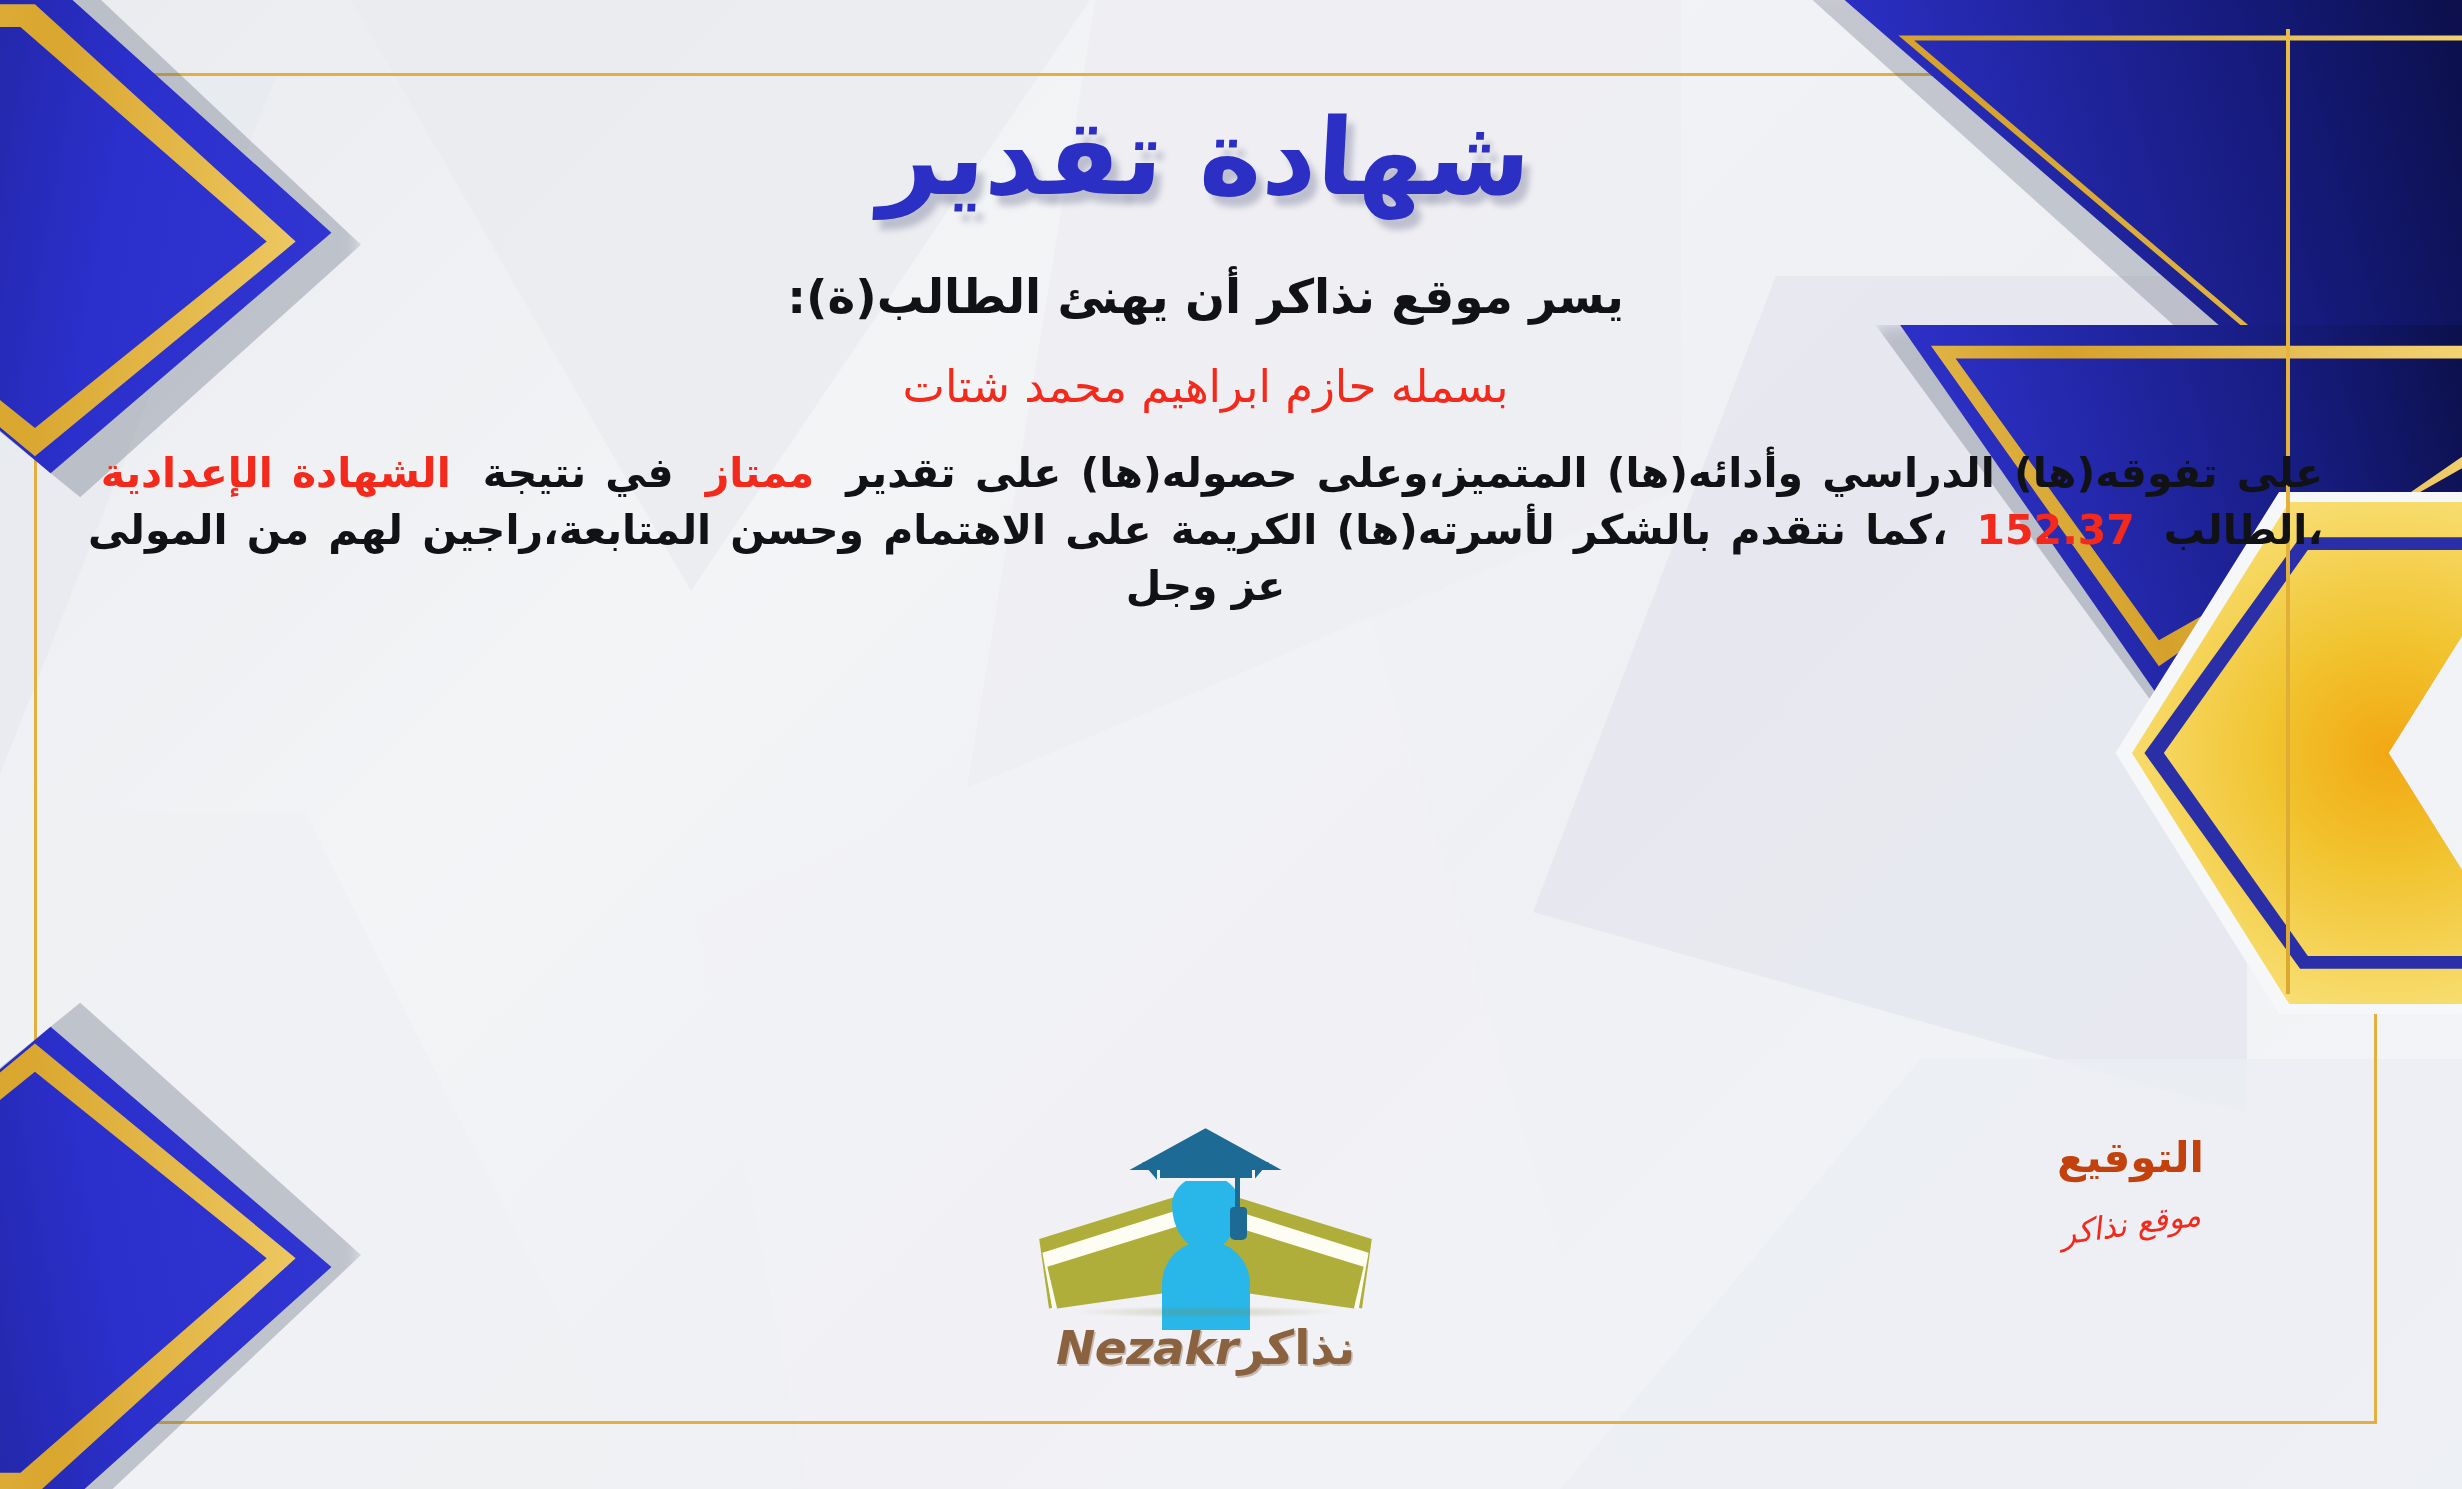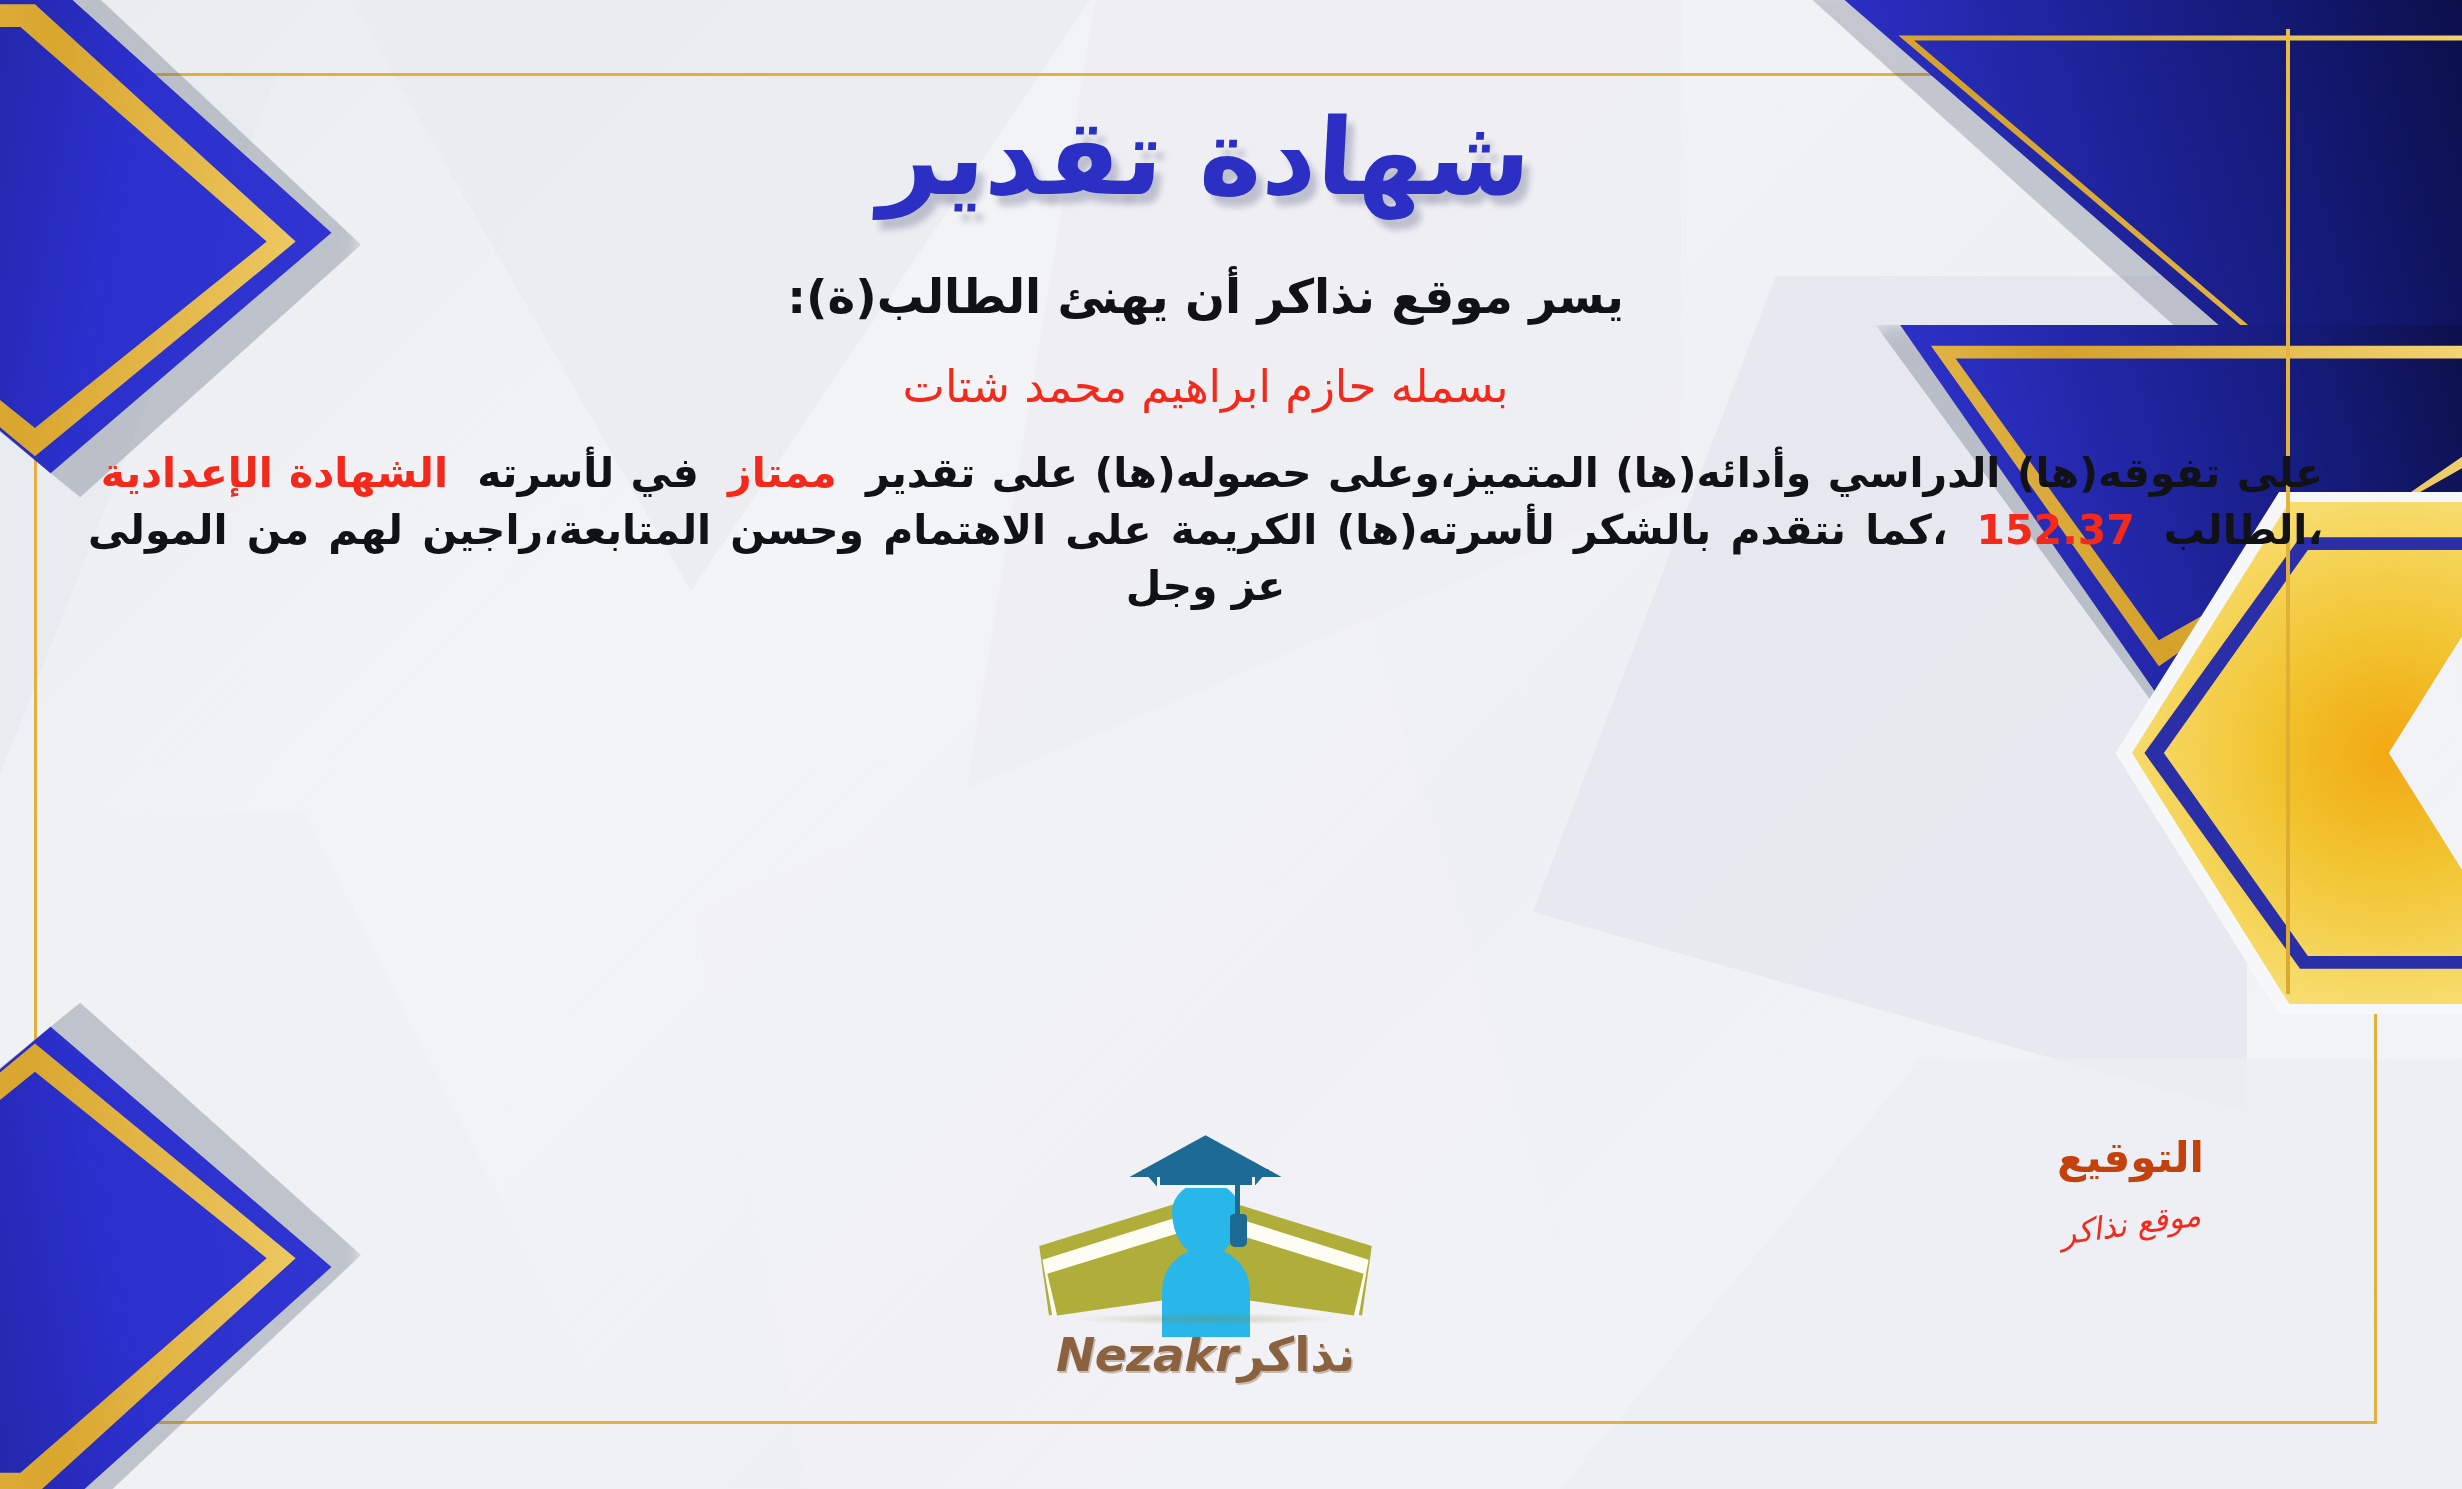--- a/index.html
+++ b/index.html
@@ -284,21 +284,21 @@
     font-style: italic;
     transform: rotate(-8deg);
     letter-spacing: 1px;
   }
 
   
   .logo-block {
     position: absolute;
     left: 50%;
     transform: translateX(-50%);
-    top: 13px;
+    top: 6px;
     width: 374px;
     text-align: center;
   }
   .logo-mark { position: relative; width: 374px; height: 197px; margin: 0 auto; }
   .logo-cap {
     position: absolute; top: 3.9px; left: 50%;
     transform: translateX(-50%);
     width: 153px; height: 42px;
     background: #1d6a94;
     clip-path: polygon(50% 0, 100% 100%, 0 100%);
@@ -426,21 +426,21 @@
 
     <div class="title">شهادة تقدير</div>
 
     <div class="intro-line">يسر موقع نذاكر أن يهنئ الطالب(ة):</div>
 
     <div class="student-name">بسمله حازم ابراهيم محمد شتات</div>
 
     <div class="body-para">
       <span>على تفوقه(ها) الدراسي وأدائه(ها) المتميز،وعلى حصوله(ها) على تقدير</span>
       <span class="hl">ممتاز</span>
-      <span>في لأسرته</span>
+      <span>في نتيجة</span>
       <span class="hl">الشهادة الإعدادية</span>
       <span>،الطالب</span>
       <span class="hl-num">152.37</span>
       <span>،كما نتقدم بالشكر لأسرته(ها) الكريمة على الاهتمام وحسن المتابعة،راجين لهم من المولى عز وجل</span>
     </div>
 
     <div class="footer">
 
       <div class="sign-block">
         <div class="sign-label">التوقيع</div>

